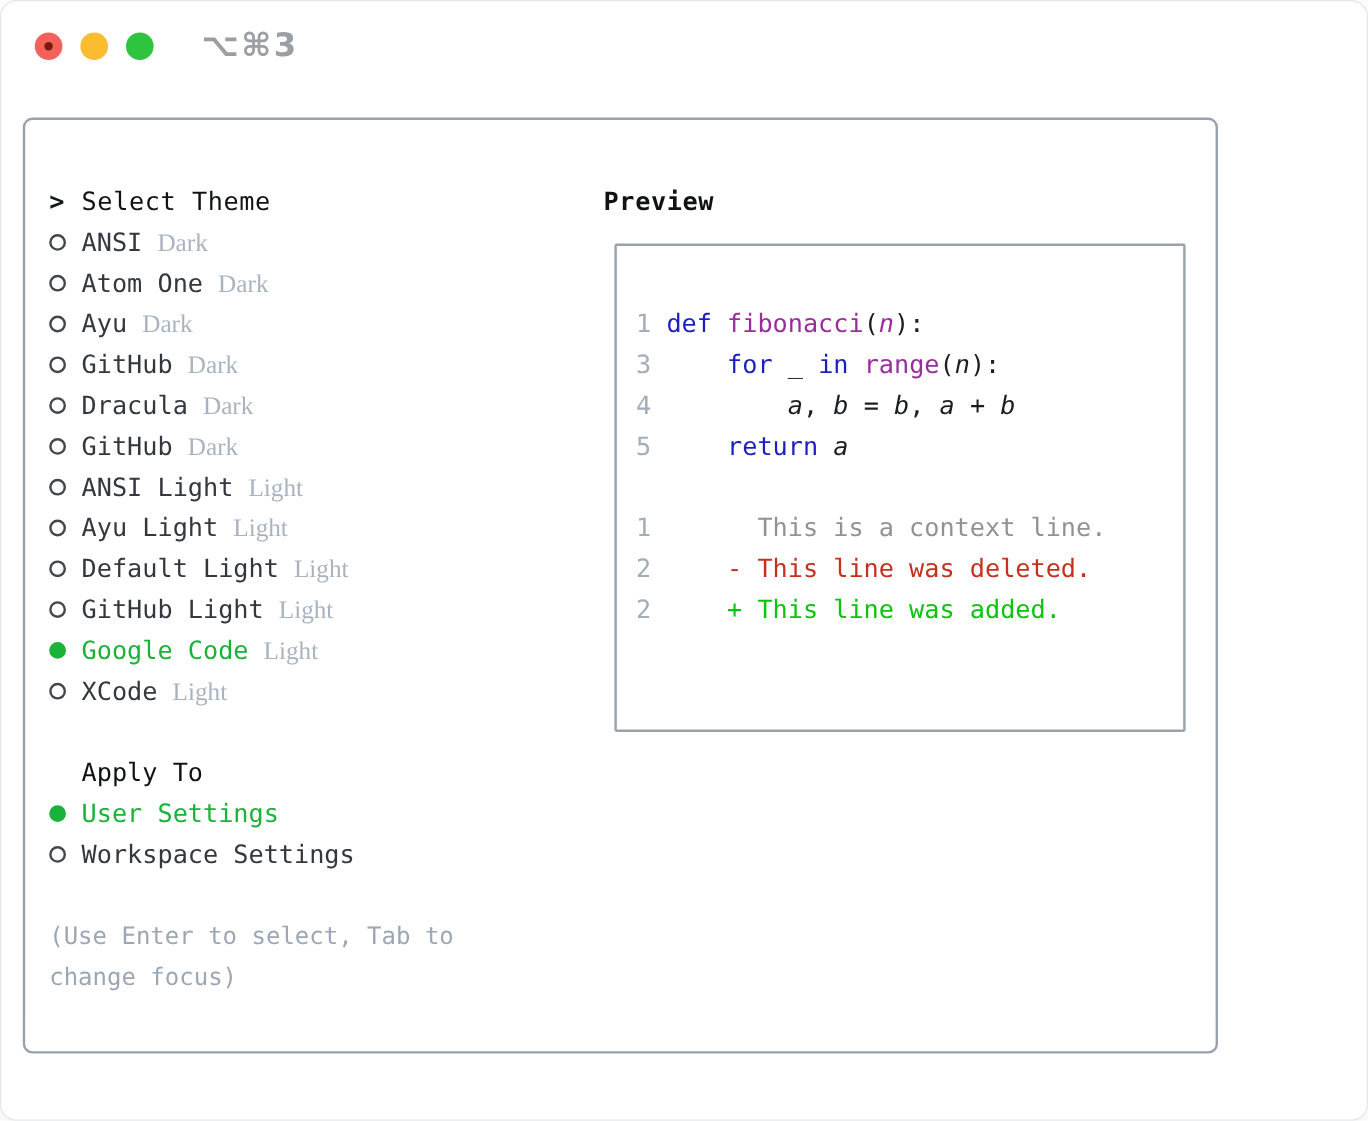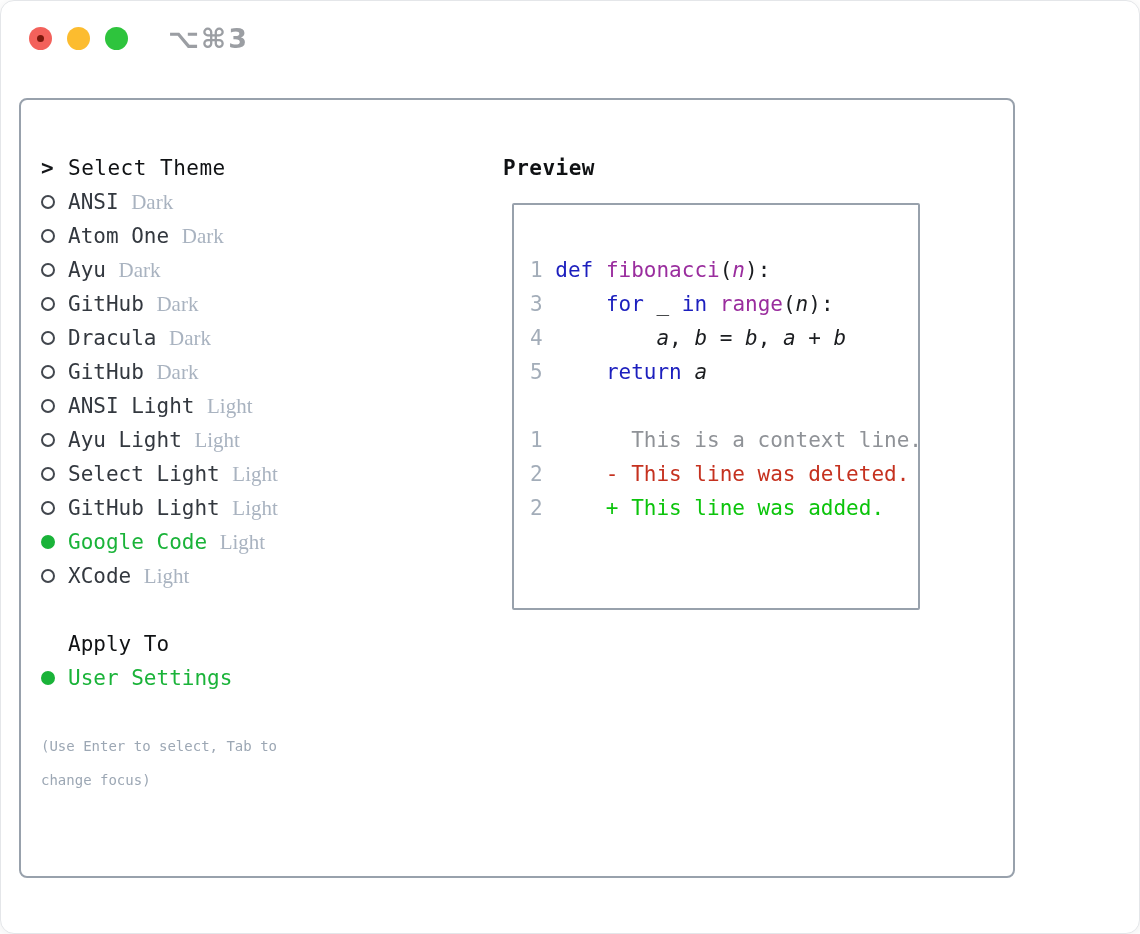--- a/index.html
+++ b/index.html
@@ -35,28 +35,28 @@
   .row{display:flex;align-items:center;height:34px;font-size:21px;white-space:pre;}
   .marker-col{width:27px;flex:0 0 27px;display:flex;align-items:center;}
   .caret{color:#15171a;font-weight:700;font-size:21px;}
   .radio{width:14px;height:14px;border-radius:50%;border:2px solid var(--radio);background:transparent;}
   .radio.on{border-color:var(--green);background:var(--green);}
   .header-label{font-weight:400;color:var(--header);letter-spacing:.5px;}
   .t-name{color:var(--name);font-weight:500;text-align:right;}
   .t-name.sel{color:var(--green);}
   .t-variant{color:var(--muted);margin-left:12.6px;font-family:Liberation Serif, serif;}
   .gap34{height:34px;}
-  .help{font-size:14px;line-height:34px;color:var(--help);white-space:pre;}
+  .help{font-size:20px;line-height:34px;color:var(--help);white-space:pre;}
   
   .preview-label{
     position:absolute;left:482px;top:51px;height:34px;display:flex;align-items:center;
     font-size:21px;font-weight:700;color:var(--header);letter-spacing:.5px;
   }
   .preview-box{
-    position:absolute;left:491px;top:103px;width:408px;height:407px;
+    position:absolute;left:491px;top:103px;width:476px;height:407px;
     border:2px solid var(--border);border-radius:2px;background:#fff;
     padding:48px 0 0 16px;overflow:hidden;
   }
   .cl{height:34px;font-size:21px;line-height:34px;white-space:pre;}
   .cl span{white-space:pre;}
   .c-ln{color:var(--ln);}
   .c-pl{color:var(--pl);}
   .c-kw{color:var(--kw);}
   .c-ti{color:var(--ti);}
   .c-nm{color:var(--nm);}
@@ -91,35 +91,36 @@
 
       <div id="theme-rows">
           <div class="row"><span class="marker-col"><span class="radio"></span></span><span class="t-name">ANSI</span><span class="t-variant">Dark</span></div>
           <div class="row"><span class="marker-col"><span class="radio"></span></span><span class="t-name">Atom One</span><span class="t-variant">Dark</span></div>
           <div class="row"><span class="marker-col"><span class="radio"></span></span><span class="t-name">Ayu</span><span class="t-variant">Dark</span></div>
           <div class="row"><span class="marker-col"><span class="radio"></span></span><span class="t-name">GitHub</span><span class="t-variant">Dark</span></div>
           <div class="row"><span class="marker-col"><span class="radio"></span></span><span class="t-name">Dracula</span><span class="t-variant">Dark</span></div>
           <div class="row"><span class="marker-col"><span class="radio"></span></span><span class="t-name">GitHub</span><span class="t-variant">Dark</span></div>
           <div class="row"><span class="marker-col"><span class="radio"></span></span><span class="t-name">ANSI Light</span><span class="t-variant">Light</span></div>
           <div class="row"><span class="marker-col"><span class="radio"></span></span><span class="t-name">Ayu Light</span><span class="t-variant">Light</span></div>
-          <div class="row"><span class="marker-col"><span class="radio"></span></span><span class="t-name">Select Light</span><span class="t-variant">Light</span></div>
+          <div class="row"><span class="marker-col"><span class="radio"></span></span><span class="t-name">Default Light</span><span class="t-variant">Light</span></div>
           <div class="row"><span class="marker-col"><span class="radio"></span></span><span class="t-name">GitHub Light</span><span class="t-variant">Light</span></div>
           <div class="row"><span class="marker-col"><span class="radio on"></span></span><span class="t-name sel">Google Code</span><span class="t-variant">Light</span></div>
           <div class="row"><span class="marker-col"><span class="radio"></span></span><span class="t-name">XCode</span><span class="t-variant">Light</span></div>
         </div>
 
       <div class="gap34"></div>
 
       <div class="row">
         <span class="marker-col"></span>
         <span class="t-name" style="color:var(--header)">Apply To</span>
       </div>
 
       <div id="apply-rows">
           <div class="row"><span class="marker-col"><span class="radio on"></span></span><span class="t-name sel">User Settings</span></div>
+          <div class="row"><span class="marker-col"><span class="radio"></span></span><span class="t-name">Workspace Settings</span></div>
         </div>
 
       <div class="gap34"></div>
 
       <div class="help">(Use Enter to select, Tab to</div>
       <div class="help">change focus)</div>
     </div>
 
     <div class="preview-label">Preview</div>
 

